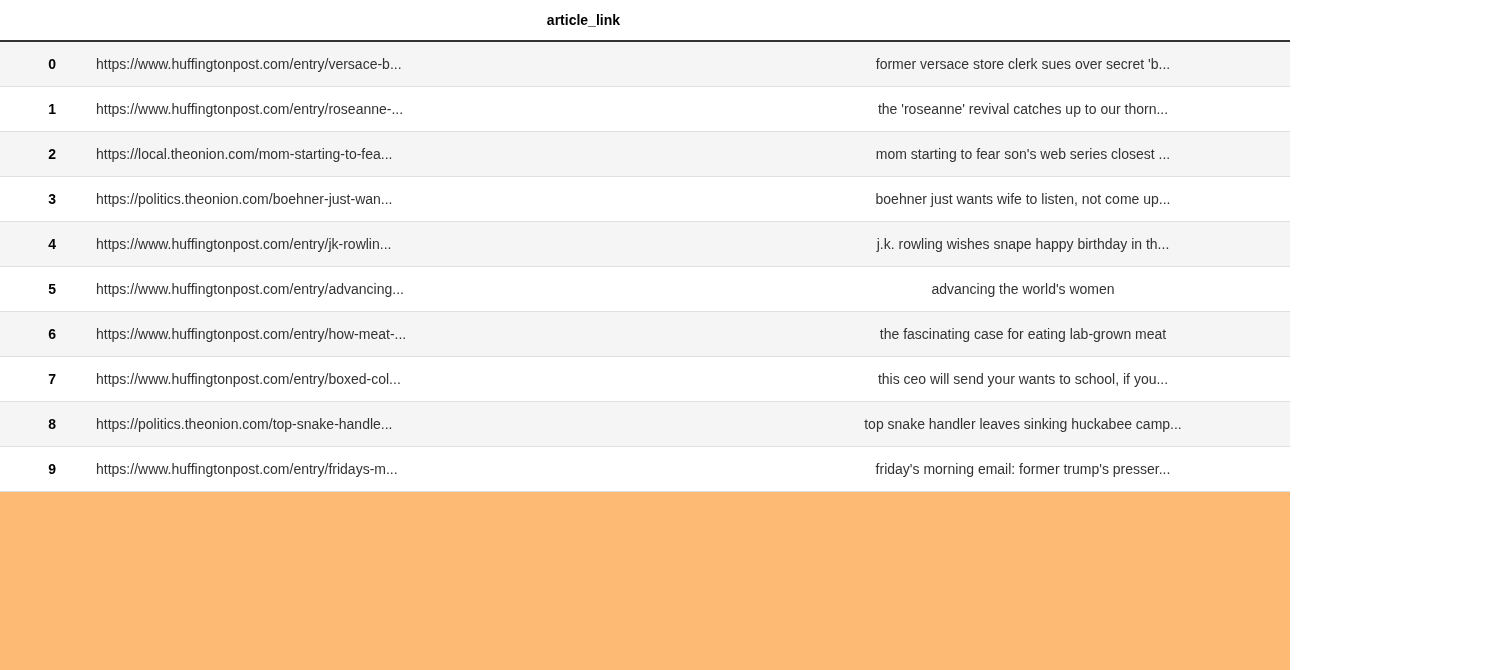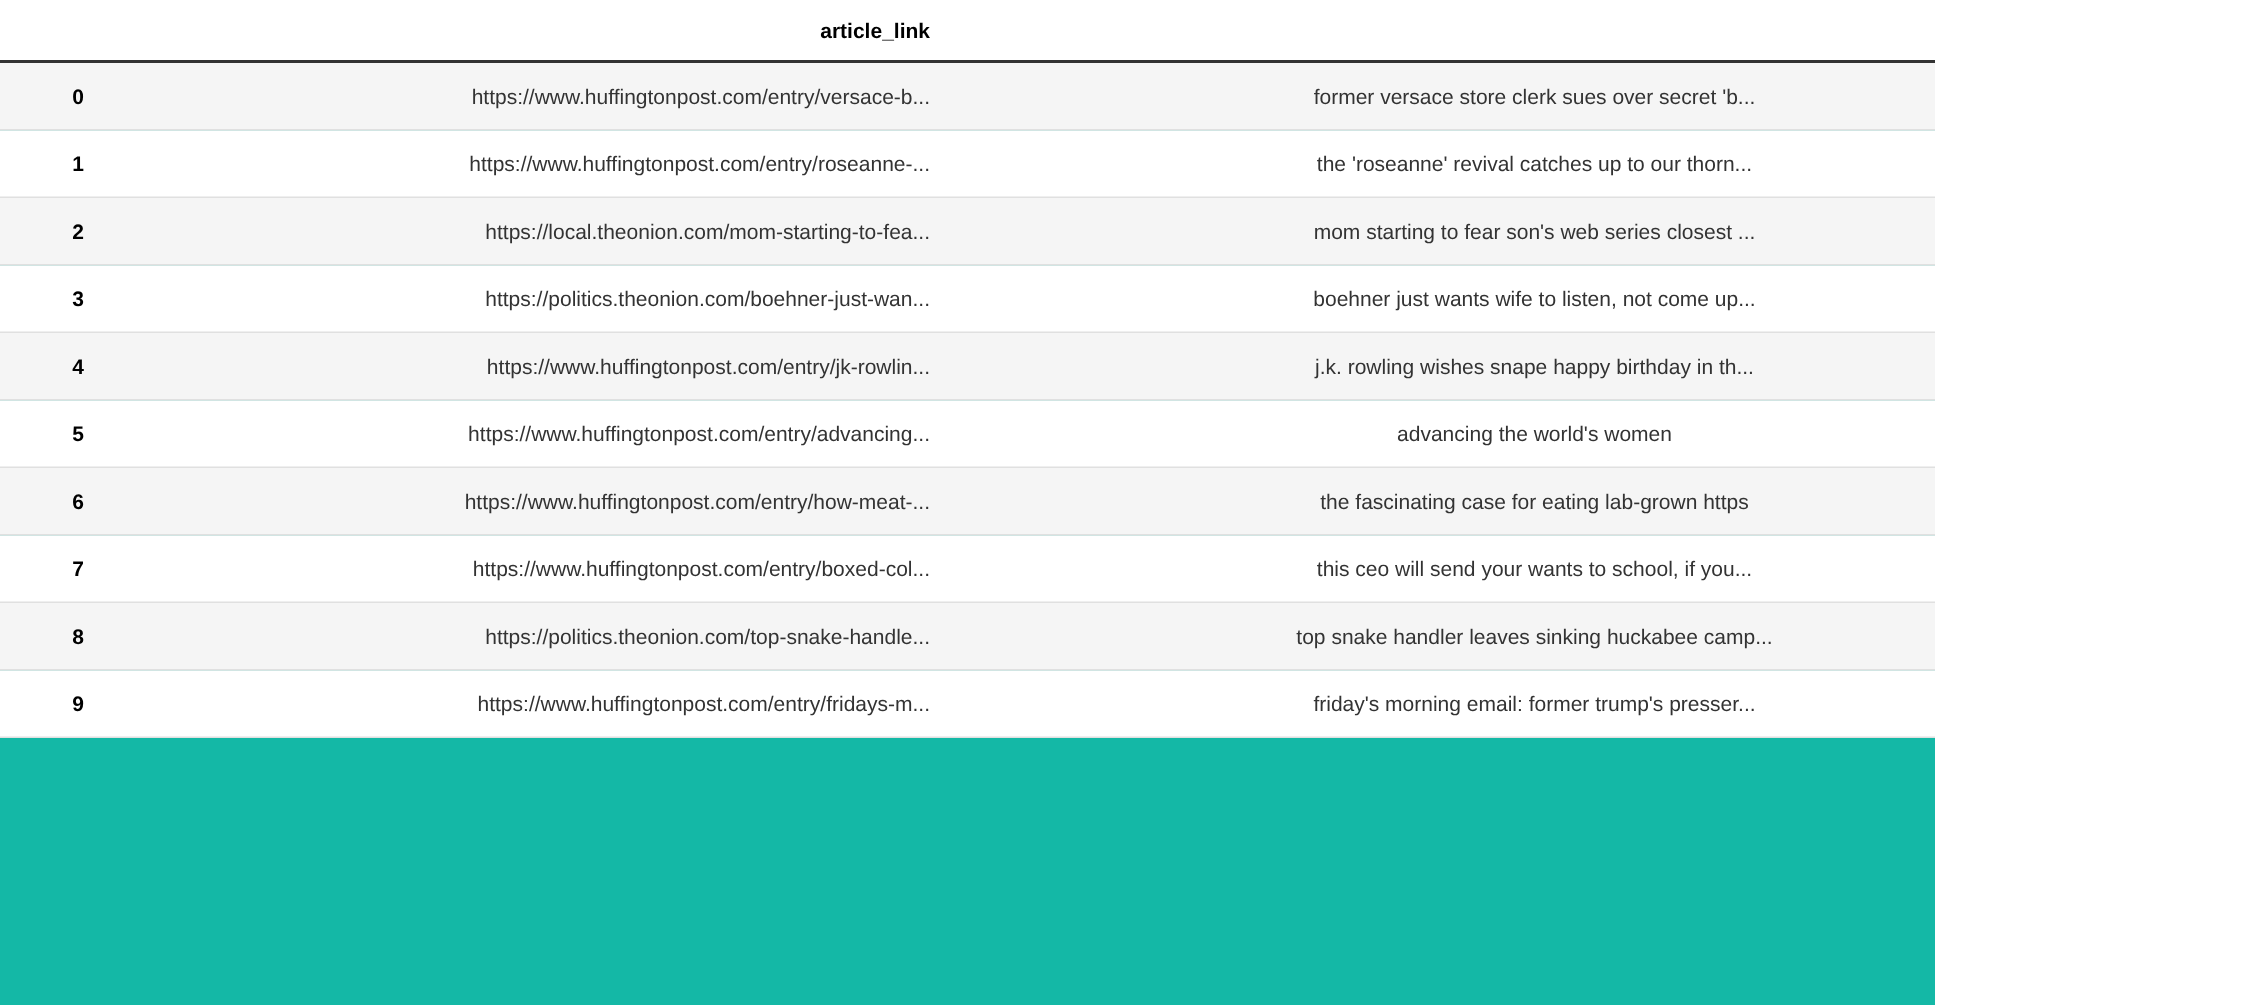--- a/index.html
+++ b/index.html
@@ -12,21 +12,21 @@
       background: #ffffff;
       font-family: -apple-system, BlinkMacSystemFont, 'Segoe UI', Arial, sans-serif;
       font-size: 14px;
       color: #333;
     }
 
     .table-container {
       width: 1290px;
       min-height: 670px;
       overflow: auto;
-      background: #14b8a6;
+      background: #fdba74;
     }
 
     table {
       width: 100%;
       border-collapse: collapse;
       table-layout: fixed;
     }
 
     colgroup col:nth-child(1) { width: 80px; }
     colgroup col:nth-child(2) { width: 580px; }
@@ -84,21 +84,21 @@
     }
 
     tbody td:nth-child(1) {
       text-align: right;
       font-weight: 700;
       color: #000;
       padding-right: 24px;
     }
 
     tbody td:nth-child(2) {
-      text-align: right;
+      text-align: left;
       padding-right: 40px;
       color: #333;
     }
 
     tbody td:nth-child(3) {
       text-align: center;
       padding-right: 20px;
       color: #333;
     }
 
@@ -160,21 +160,21 @@
         </tr>
         <tr>
           <td>5</td>
           <td>https://www.huffingtonpost.com/entry/advancing...</td>
           <td>advancing the world's women</td>
           <td>0</td>
         </tr>
         <tr>
           <td>6</td>
           <td>https://www.huffingtonpost.com/entry/how-meat-...</td>
-          <td>the fascinating case for eating lab-grown https</td>
+          <td>the fascinating case for eating lab-grown meat</td>
           <td>0</td>
         </tr>
         <tr>
           <td>7</td>
           <td>https://www.huffingtonpost.com/entry/boxed-col...</td>
           <td>this ceo will send your wants to school, if you...</td>
           <td>0</td>
         </tr>
         <tr>
           <td>8</td>

